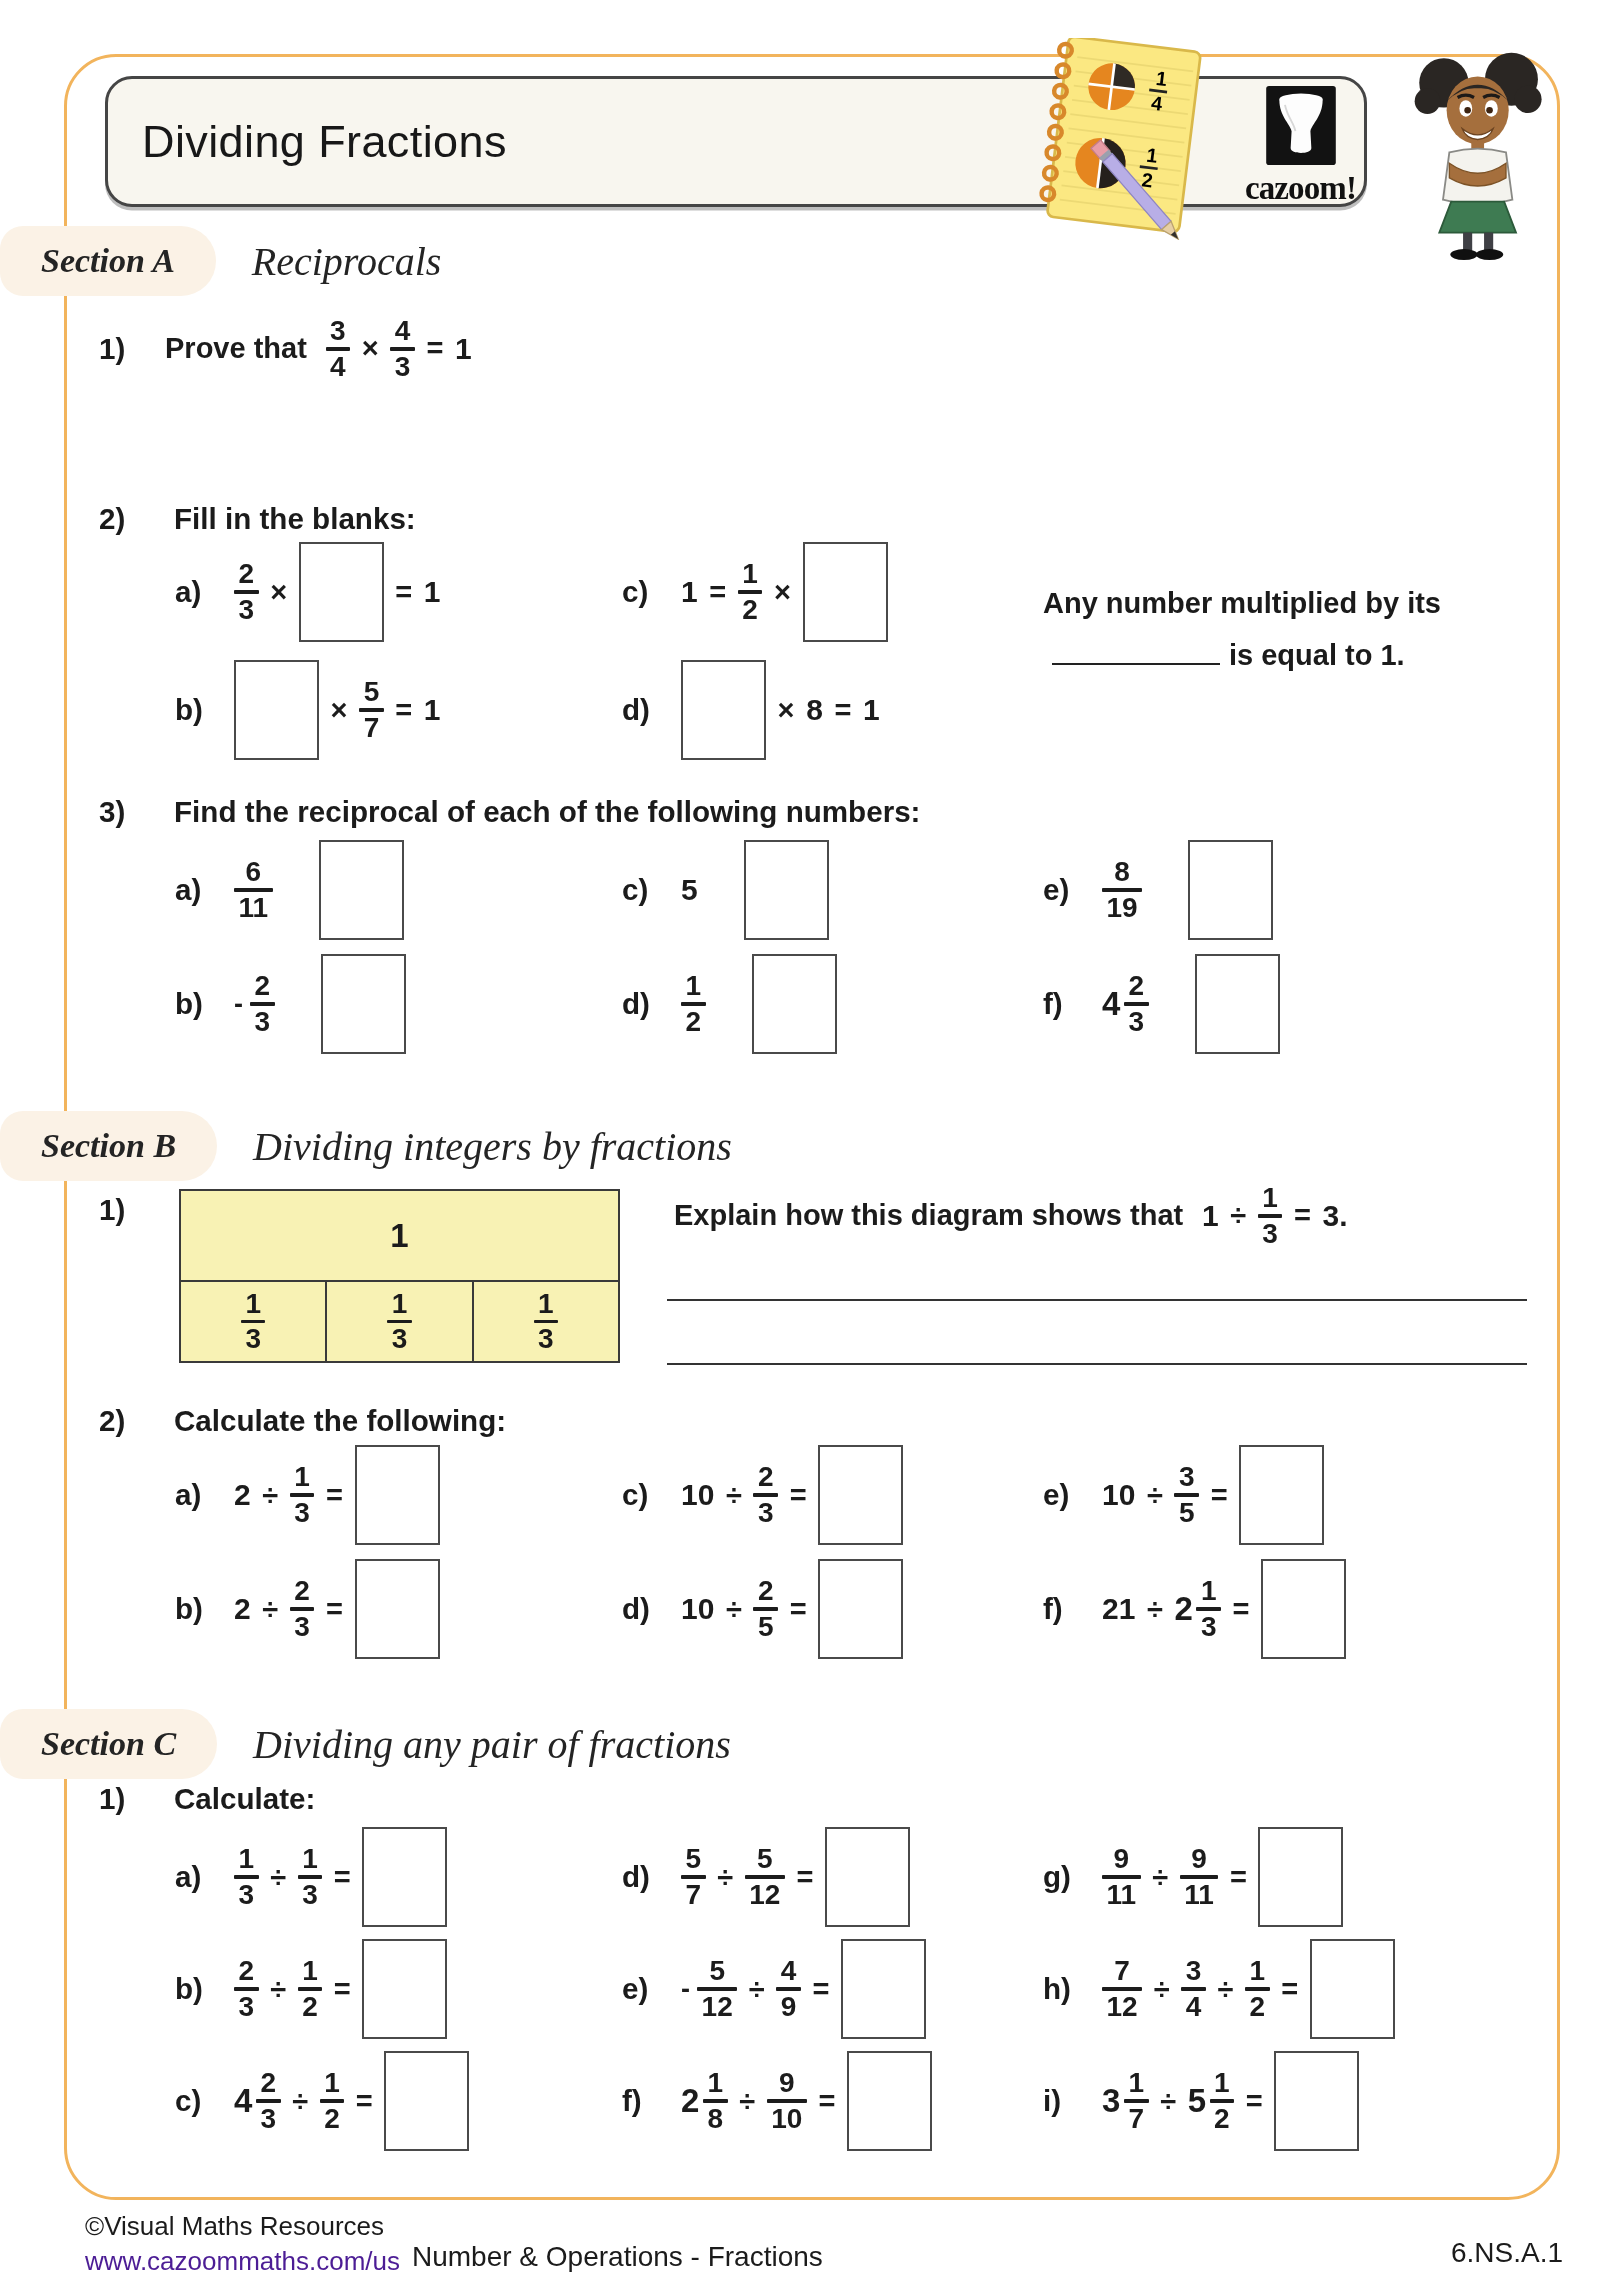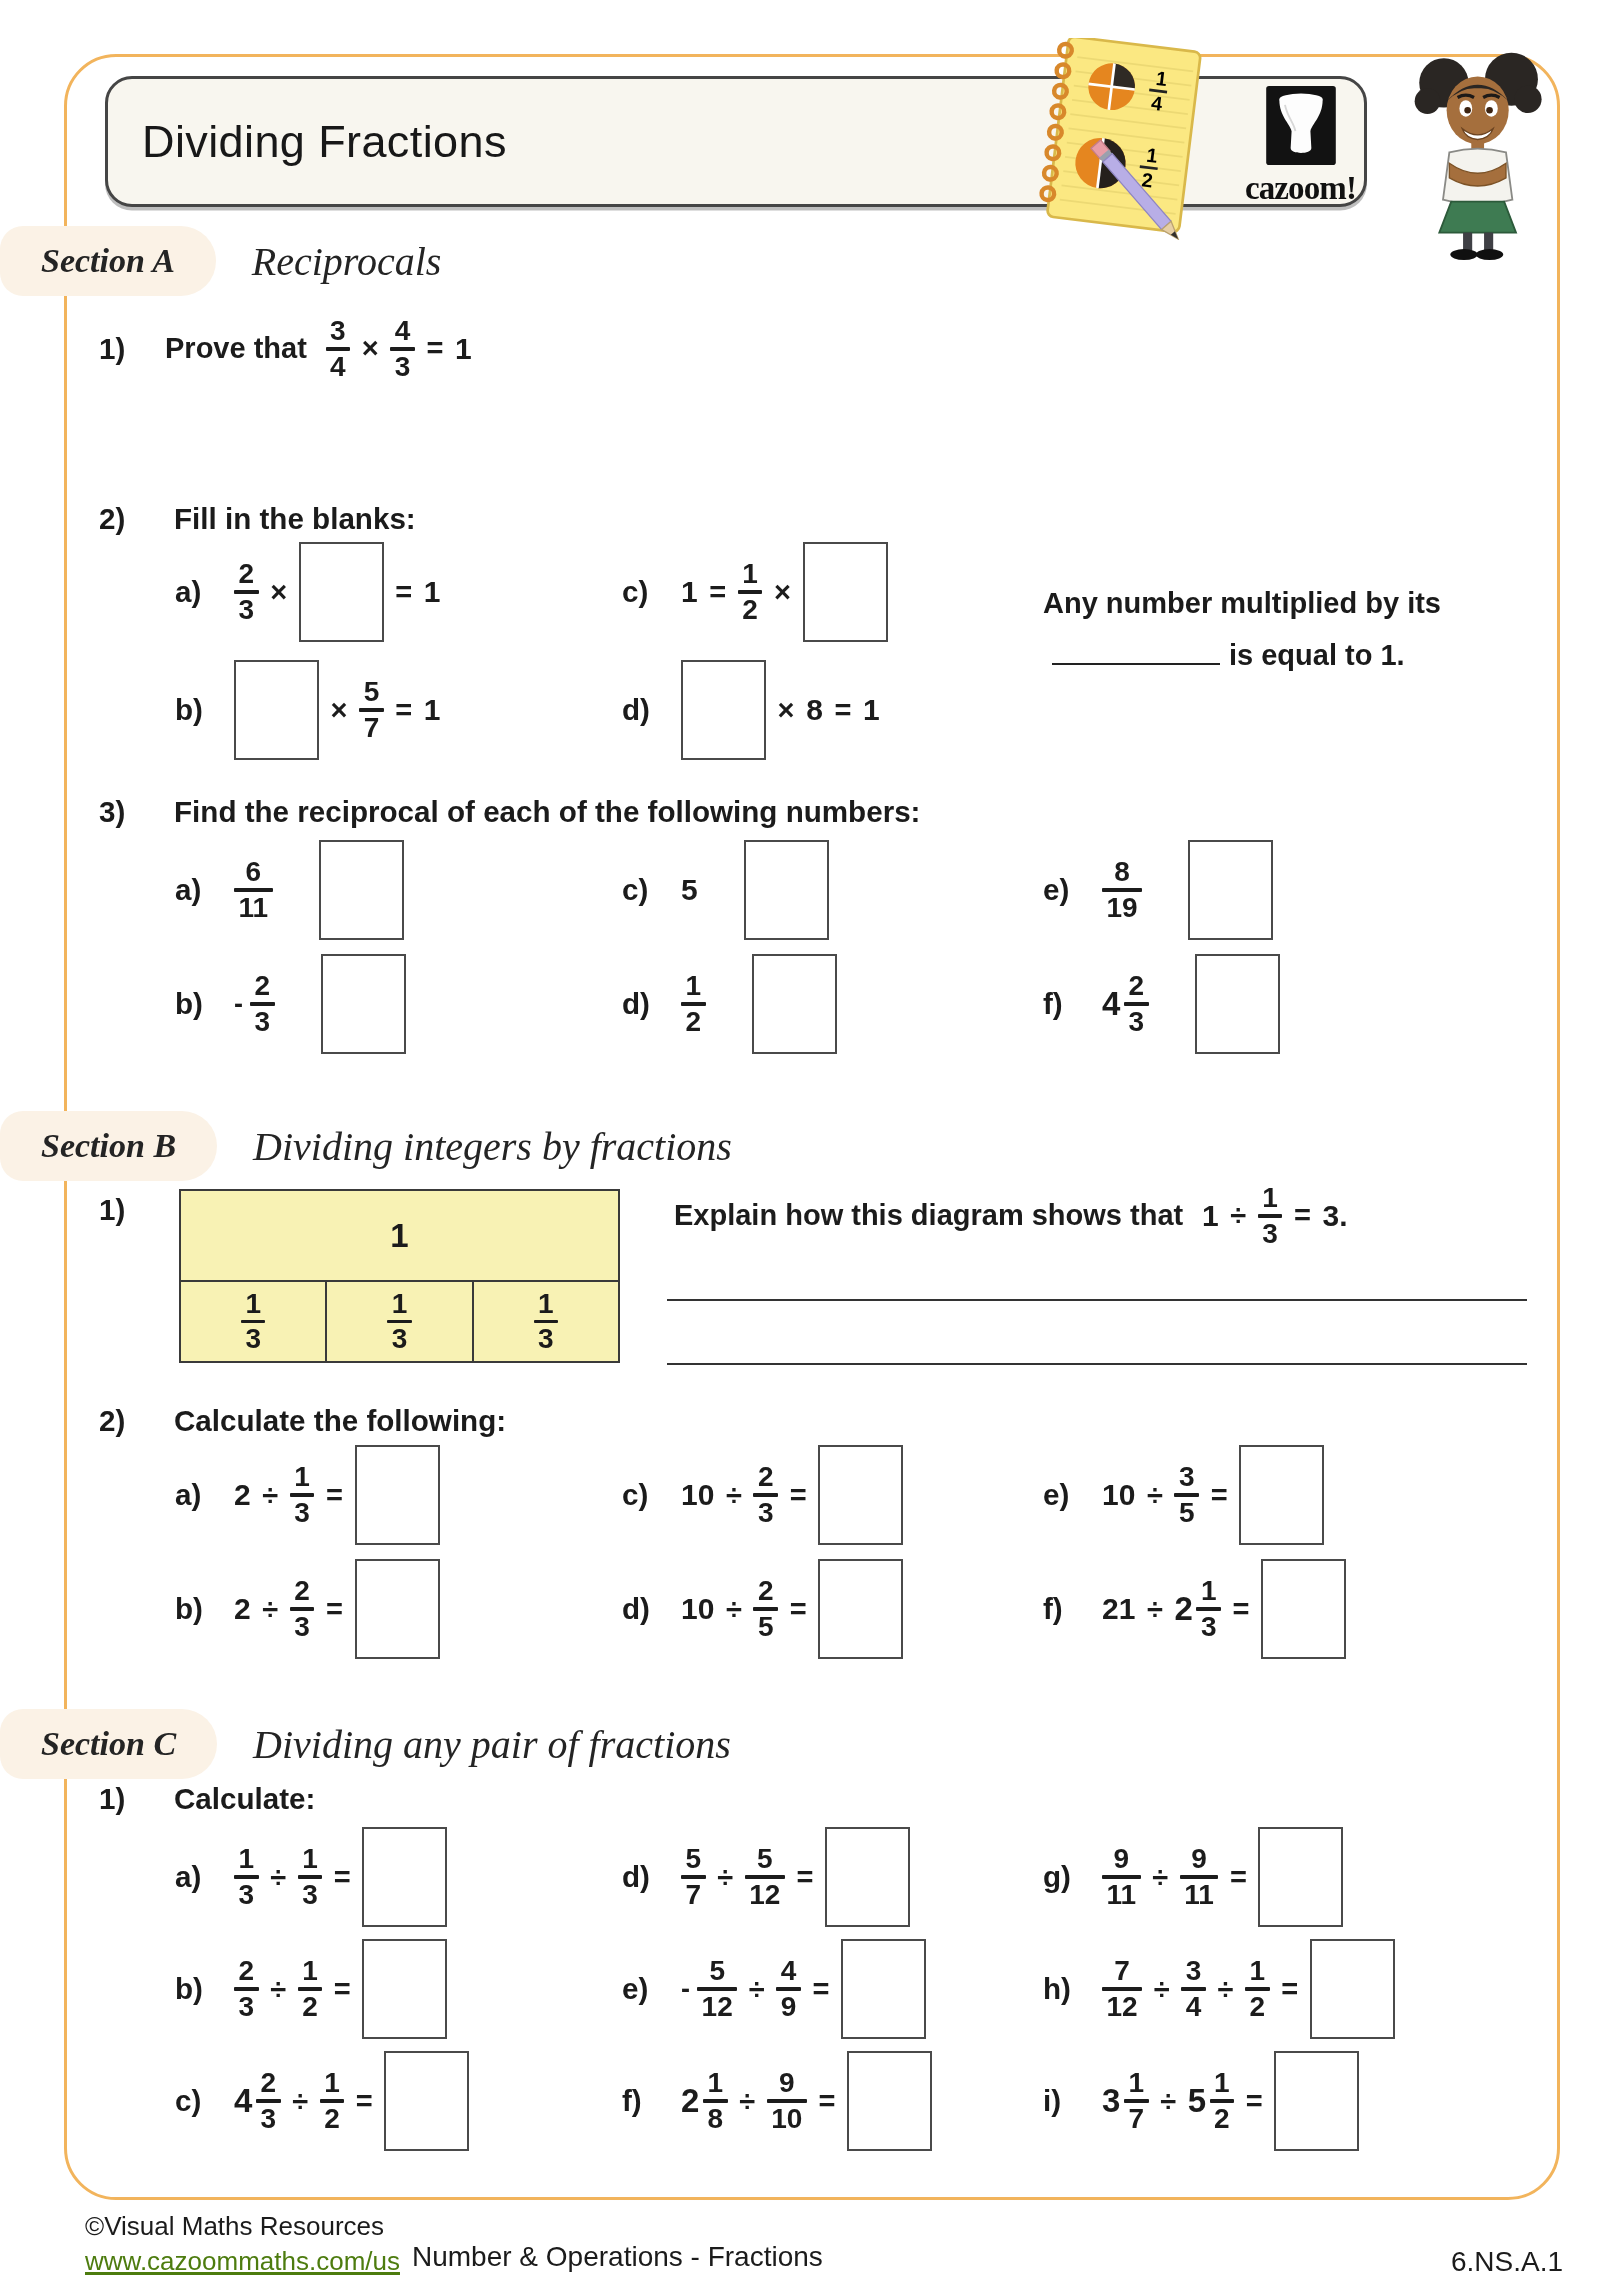--- a/index.html
+++ b/index.html
@@ -52,23 +52,23 @@
     background:#f8f2b4;box-sizing:border-box;z-index:2;}
   .dg-top{height:89px;display:flex;align-items:center;justify-content:center;
     font-weight:bold;font-size:33px;border-bottom:2.7px solid #3a3a3a;}
   .dg-row{display:flex;height:79px;}
   .dg-cell{flex:1;display:flex;align-items:center;justify-content:center;border-right:2.7px solid #3a3a3a;}
   .dg-cell:last-child{border-right:none;}
   .prompt{position:absolute;left:667px;top:1182px;z-index:2;}
   .ansline{position:absolute;left:667px;width:860px;border-top:2.7px solid #333;z-index:2;}
   
   .f-left{position:absolute;left:85px;top:2209px;font-size:26px;z-index:2;line-height:1.35;}
-  .f-url{color:#4d7c0f;text-decoration:underline;text-decoration-thickness:2.7px;}
+  .f-url{color:#4c1d95;text-decoration-thickness:2.7px;}
   .f-center{position:absolute;left:412px;top:2241px;width:940px;text-align:left;font-size:28px;z-index:2;}
-  .f-code{position:absolute;right:59px;top:2237px;font-size:28px;z-index:2;margin-top:9px;}
+  .f-code{position:absolute;right:59px;top:2237px;font-size:28px;z-index:2;}
   svg text{font-family:"Liberation Sans",sans-serif;}
 </style>
 </head>
 <body>
 
 <div class="outer"></div>
 
 <div class="title-box">
   <span class="title">Dividing Fractions</span>
 </div>

